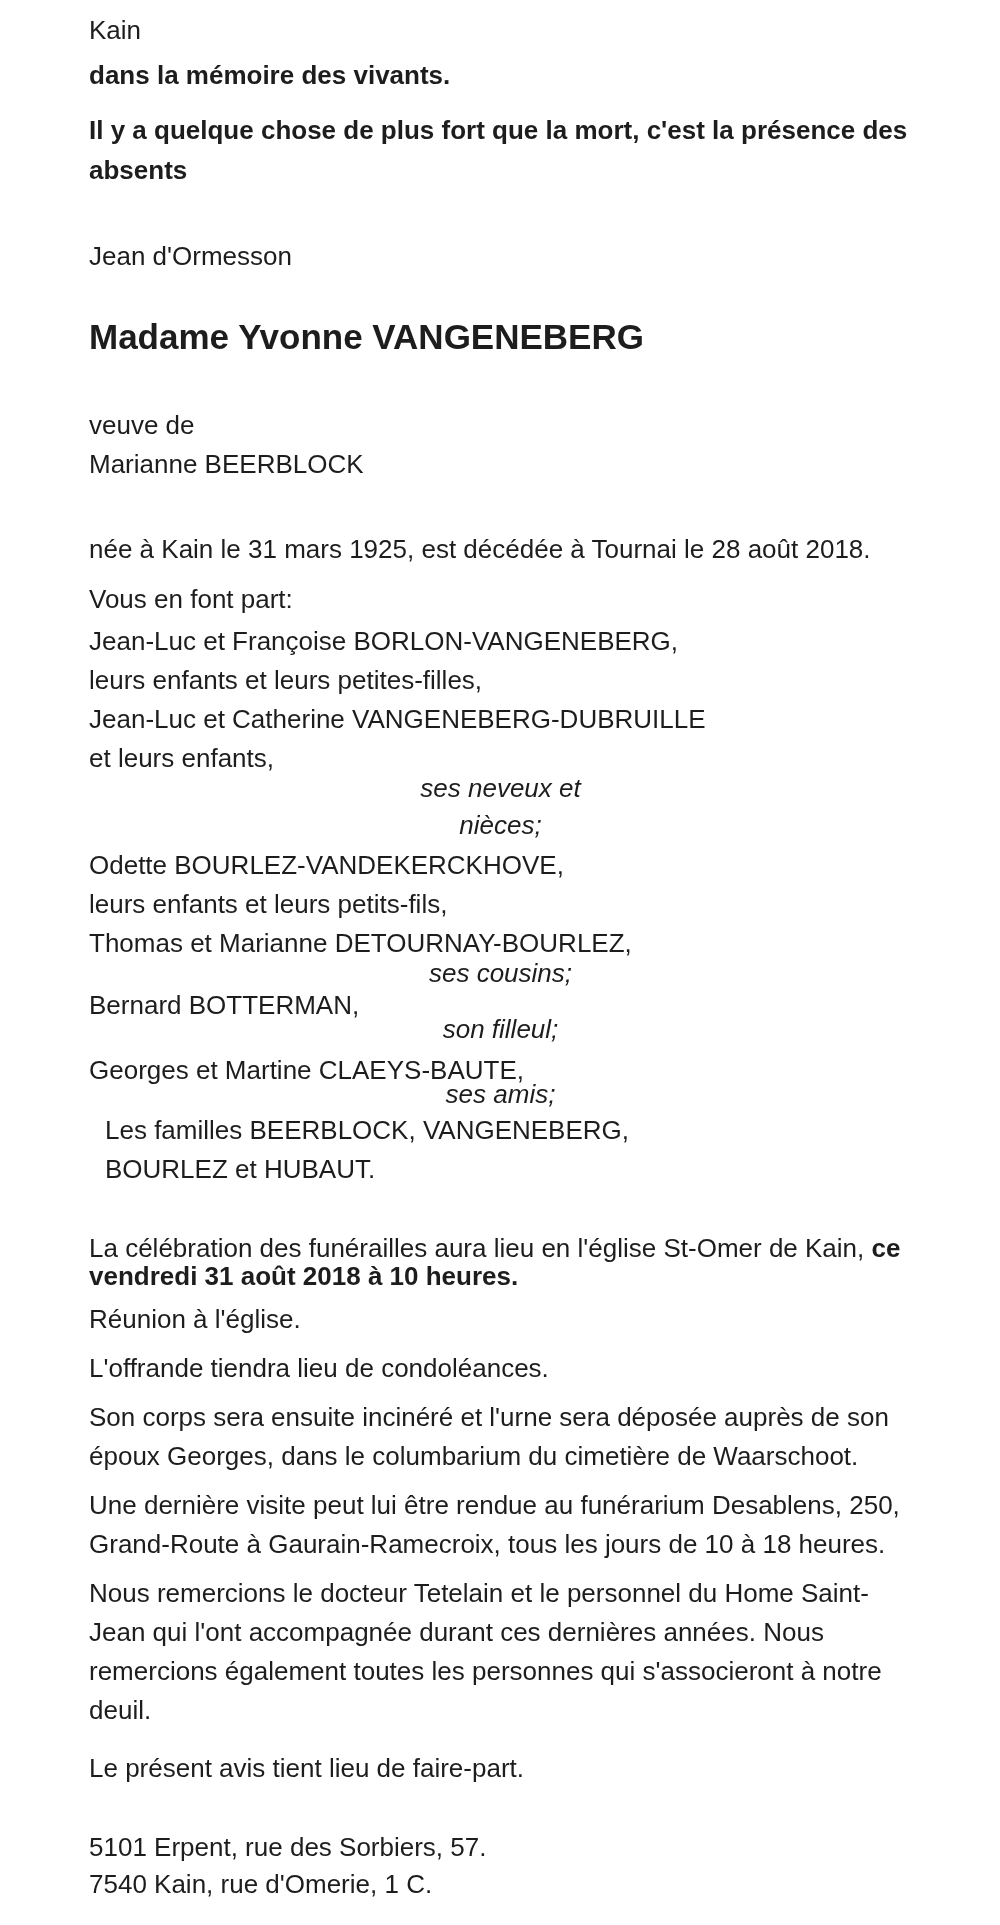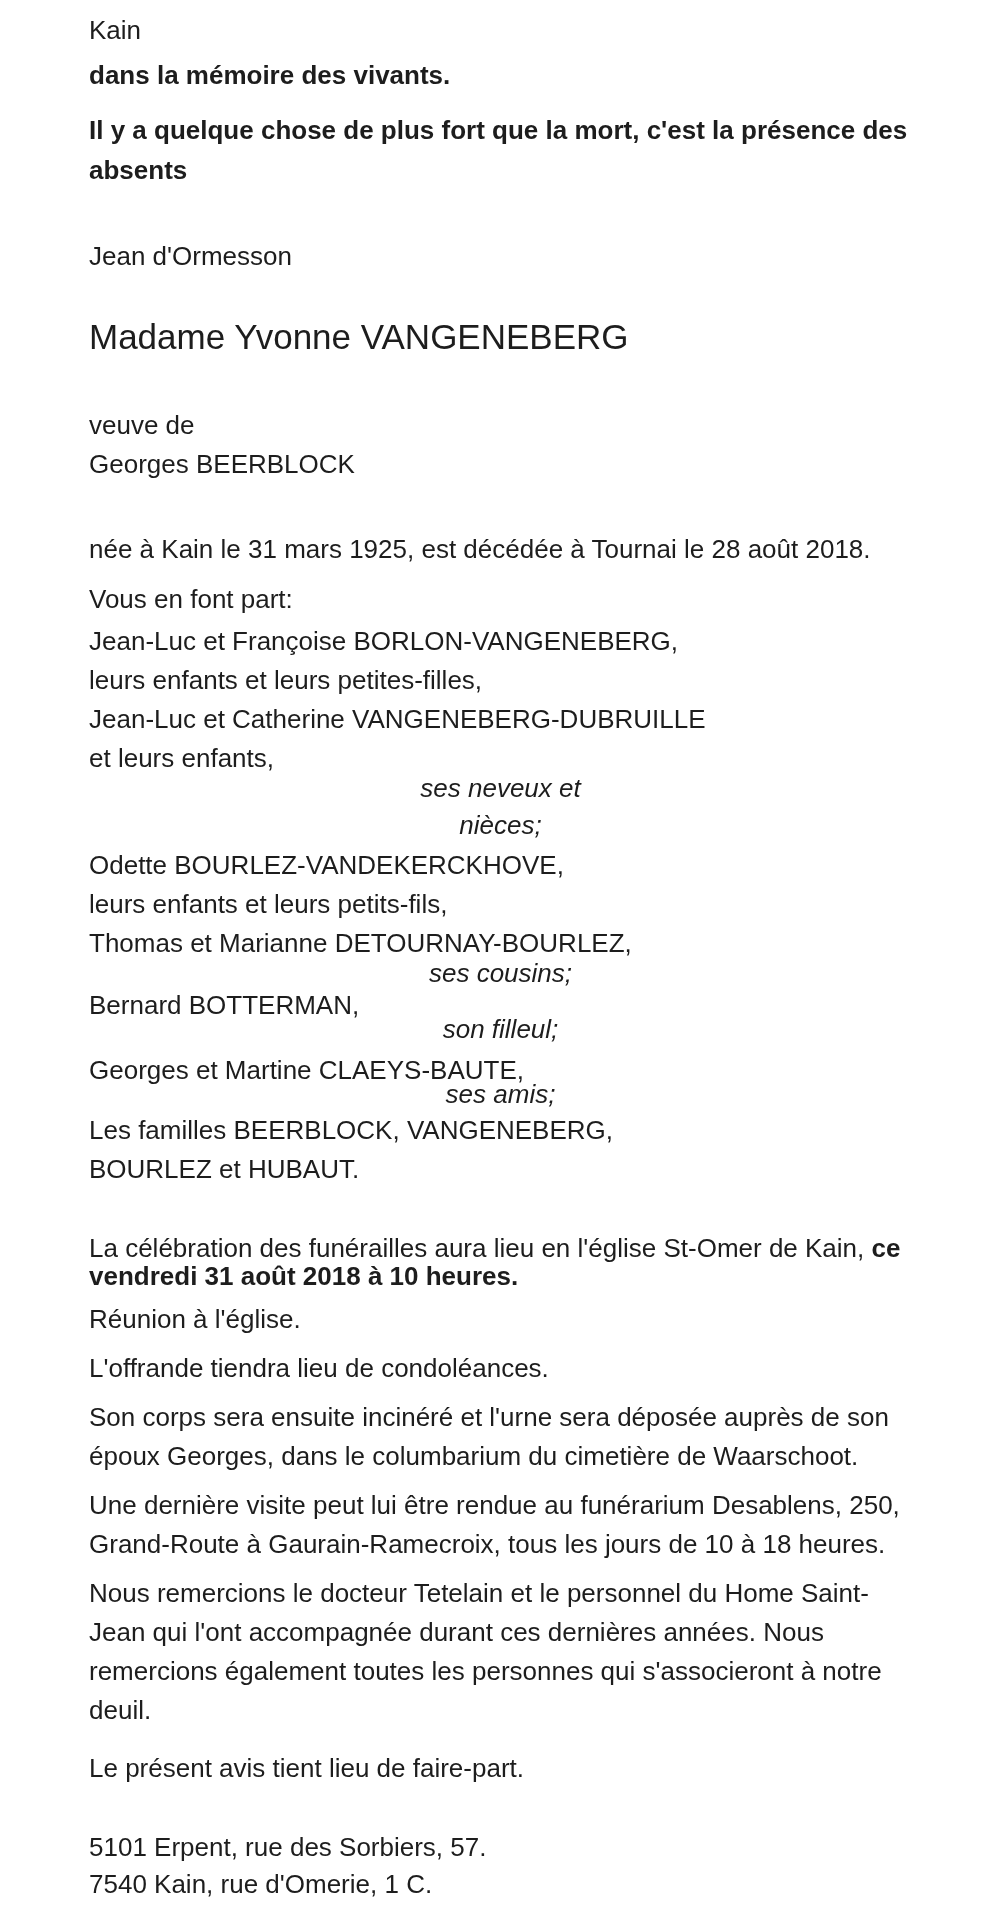--- a/index.html
+++ b/index.html
@@ -22,36 +22,36 @@
     font-weight: 700;
     max-width: 920px;
     line-height: 40px;
   }
   .quote-1 { margin-top: 15px; }
   .quote-2 { margin-top: 5px; }
   .author { margin-top: 47px; }
   .title {
     margin-top: 37px;
     font-size: 35px;
-    font-weight: 400;
+    font-weight: 700;
     line-height: 48px;
   }
   .widow { margin-top: 45px; }
   .widow div { line-height: 39px; }
   .life-dates { margin-top: 46px; max-width: 940px; }
   .intro { margin-top: 11px; }
   .family-groups { }
   .family-group { }
   .family-group:nth-child(1) { margin-top: 3px; }
   .family-group:nth-child(2) { margin-top: 2px; }
   .family-group:nth-child(3) { margin-top: -6px; }
   .family-group:nth-child(3) .relation { margin-top: -14px; }
   .family-group:nth-child(4) { margin-top: 3px; }
   .family-group:nth-child(4) .relation { margin-top: -14px; }
-  .family-group:nth-child(5) { margin-top: -2px; }
+  .family-group:nth-child(5) { margin-top: -2px; margin-left: 16px; }
   .fam-line { line-height: 39px; }
   .relation {
     margin-top: -8px;
     text-align: center;
     font-style: italic;
     line-height: 37px;
   }
   .ceremony { margin-top: 45px; max-width: 840px; line-height: 28px; }
   .ceremony strong { font-weight: 700; }
   .details { }
@@ -69,21 +69,21 @@
 
   <div class="quote quote-2">dans la mémoire des vivants.</div>
   <div class="quote quote-1">Il y a quelque chose de plus fort que la mort, c'est la présence des absents</div>
 
   <div class="author">Jean d'Ormesson</div>
 
   <div class="title">Madame Yvonne VANGENEBERG</div>
 
   <div class="widow">
     <div>veuve de</div>
-    <div>Georges BEERBLOCK</div>
+    <div>Marianne BEERBLOCK</div>
   </div>
 
   <div class="life-dates">née à Kain le 31 mars 1925, est décédée à Tournai le 28 août 2018.</div>
 
   <div class="intro">Vous en font part:</div>
 
   <div class="family-groups">
   <div class="family-group">
     <div class="fam-lines">
           <div class="fam-line">Jean-Luc et Françoise BORLON-VANGENEBERG,</div>

